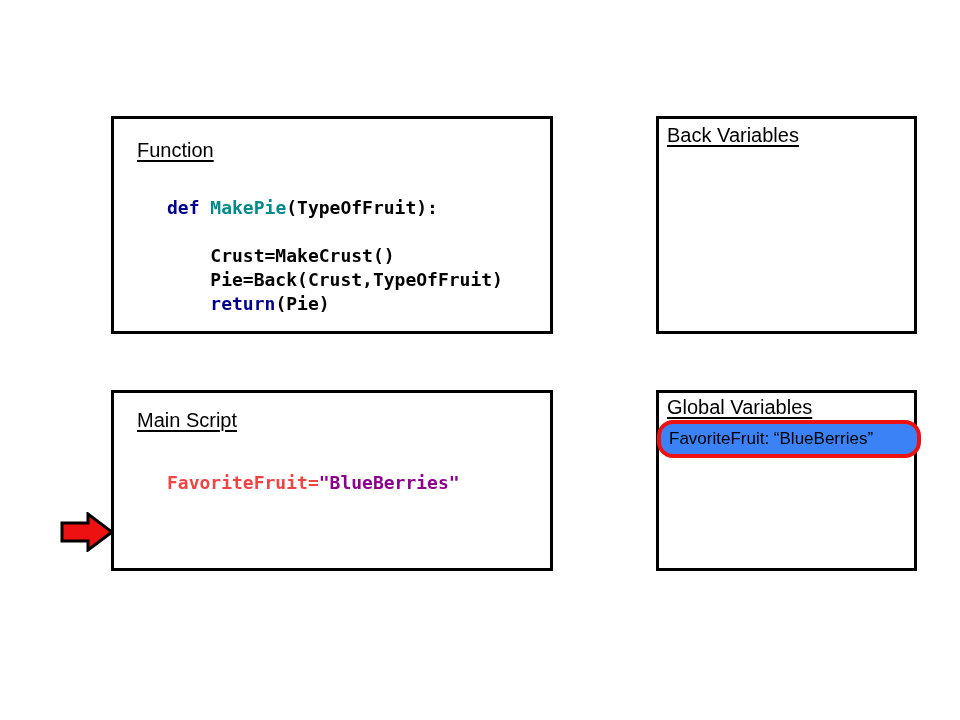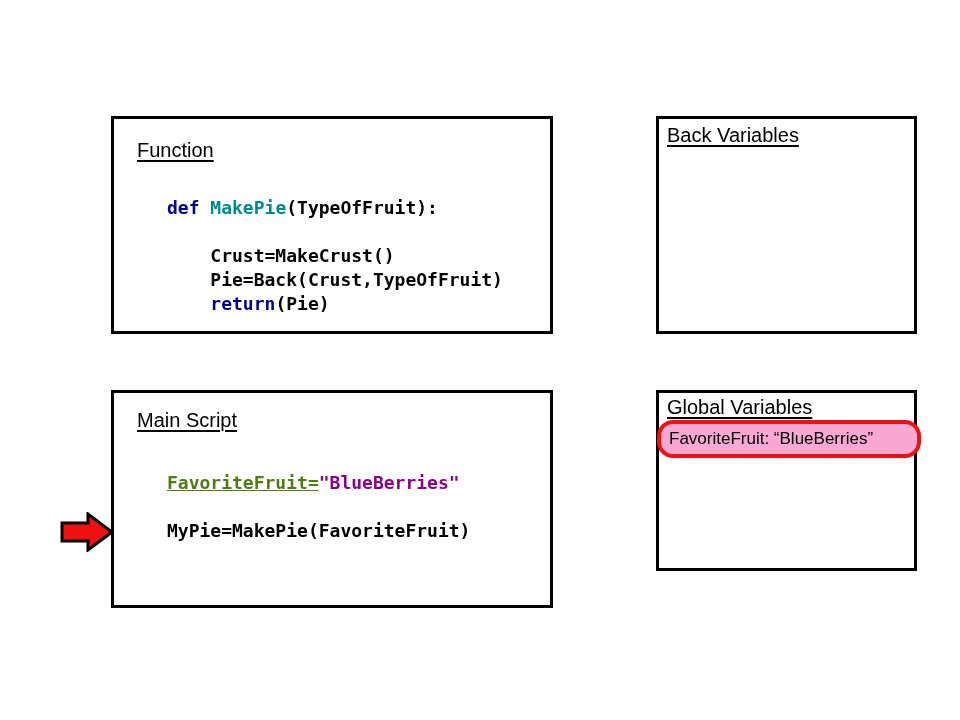--- a/index.html
+++ b/index.html
@@ -14,21 +14,21 @@
     color: var(--text, #000);
     padding-left: 41px;
   }
   .box {
     position: absolute;
     border: 3px solid var(--border, #000);
     background: #fff;
   }
   .function-box { left: 111px; top: 116px; width: 442px; height: 218px; }
   .local-box    { left: 656px; top: 116px; width: 261px; height: 218px; }
-  .main-box     { left: 111px; top: 390px; width: 442px; height: 218px; }
+  .main-box     { left: 111px; top: 390px; width: 442px; height: 181px; }
   .global-box   { left: 656px; top: 390px; width: 261px; height: 181px; }
 
   .box-title {
     position: absolute;
     font-size: 20px;
     line-height: 24px;
     text-decoration: underline;
     text-underline-offset: 3px;
     white-space: nowrap;
   }
@@ -53,21 +53,21 @@
     position: absolute;
     left: -2px;
     top: 27px;
     width: 264px;
     height: 38px;
     border: 4px solid var(--highlight, #e00);
     border-radius: 16px;
     display: flex;
     align-items: center;
     padding-left: 8px;
-    background: #f9a8d4;
+    background: #3b82f6;
   }
   .highlight-rect span {
     font-size: 17px;
     white-space: nowrap;
   }
   .arrow-icon {
     position: absolute;
     left: 60px;
     top: 512px;
     width: 54px;
@@ -89,21 +89,21 @@
     <div class="box-title">Function</div>
     <div class="code"><div class="code-line"><span style="color: rgb(0, 0, 139);">def</span><span style="color: rgb(0, 0, 0);"> </span><span style="color: rgb(0, 139, 139);">MakePie</span><span style="color: rgb(0, 0, 0);">(TypeOfFruit):</span></div><div class="code-line">&nbsp;</div><div class="code-line"><span style="color: rgb(0, 0, 0);">    Crust=MakeCrust()</span></div><div class="code-line"><span style="color: rgb(0, 0, 0);">    Pie=Back(Crust,TypeOfFruit)</span></div><div class="code-line"><span style="color: rgb(0, 0, 0);">    </span><span style="color: rgb(0, 0, 139);">return</span><span style="color: rgb(0, 0, 0);">(Pie)</span></div></div>
   </div>
 
   <div class="box local-box">
     <div class="box-title">Back Variables</div>
   </div>
 
   <div class="box main-box">
     <div class="box-title">Main Script</div>
-    <div class="code"><div class="code-line"><span style="color: #4d7c0f; text-decoration: underline;">FavoriteFruit=</span><span style="color: rgb(139, 0, 139);">"BlueBerries"</span></div><div class="code-line">&nbsp;</div><div class="code-line"><span style="color: rgb(0, 0, 0);">MyPie=MakePie(FavoriteFruit)</span></div></div>
+    <div class="code"><div class="code-line"><span style="color: #ef4444;">FavoriteFruit=</span><span style="color: rgb(139, 0, 139);">"BlueBerries"</span></div><div class="code-line">&nbsp;</div></div>
   </div>
 
   <div class="box global-box">
     <div class="box-title">Global Variables</div>
     <div class="highlight-rect">
       <span>FavoriteFruit:  “BlueBerries”</span>
     </div>
   </div>
 
   <svg class="arrow-icon" viewBox="0 0 54 40" aria-hidden="true">

